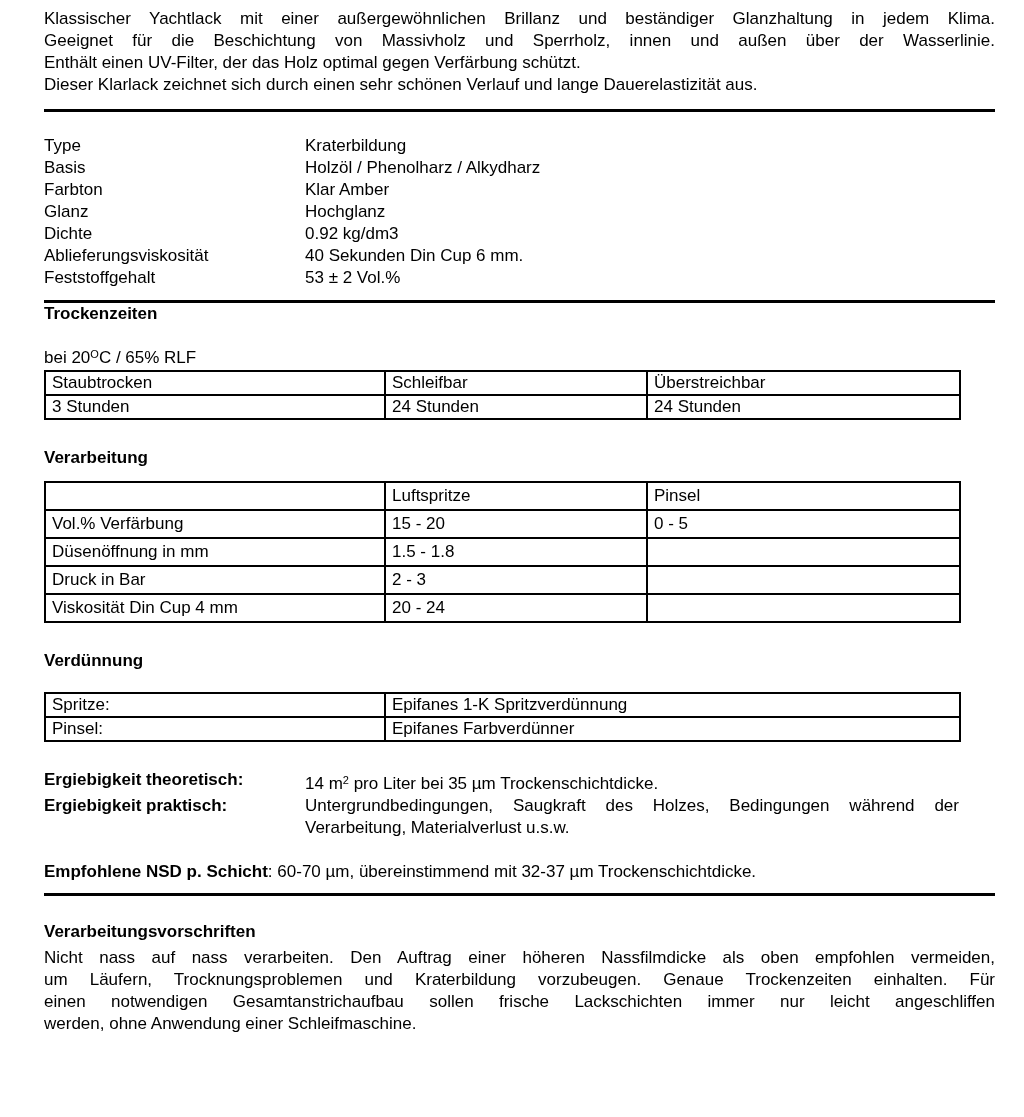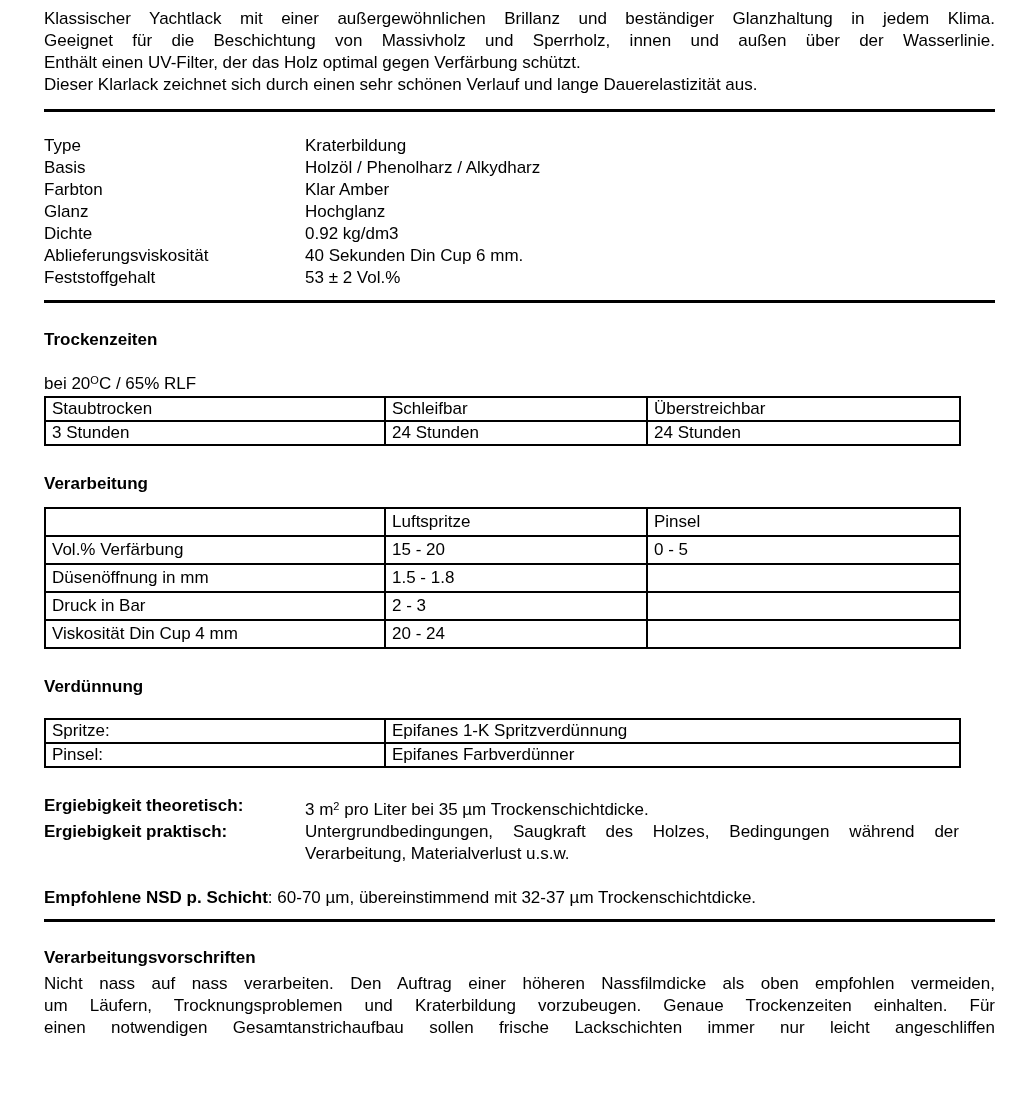--- a/index.html
+++ b/index.html
@@ -25,21 +25,20 @@
   .spec-grid {
     margin-top: 23px;
     display: grid;
     grid-template-columns: 261px 1fr;
   }
   .spec-grid > div { line-height: 22px; }
 
   .heading {
     font-weight: bold;
     line-height: 22px;
-    margin-top: 26px;
   }
   .heading-verarbeitung, .heading-verduennung { margin-top: 27px; }
   .heading-vorschriften { margin-top: 25px; }
 
   .cond { margin-top: 18px; line-height: 22px; }
 
   .sup { font-size: 11px; vertical-align: 5px; }
 
   table {
     border-collapse: collapse;
@@ -169,33 +168,34 @@
     </tr>
     <tr>
       <td>Pinsel:</td>
       <td>Epifanes Farbverdünner</td>
     </tr>
   </tbody>
     </table>
 
   <div class="coverage">
     <div class="lbl">Ergiebigkeit theoretisch:</div>
-    <div class="val"><span>3 m</span><span class="sup">2</span><span>  pro Liter bei 35 µm Trockenschichtdicke.</span></div>
+    <div class="val"><span>14 m</span><span class="sup">2</span><span>  pro Liter bei 35 µm Trockenschichtdicke.</span></div>
     <div class="lbl">Ergiebigkeit praktisch:</div>
     <div class="val">
       <div class="line j">Untergrundbedingungen, Saugkraft des Holzes, Bedingungen während der</div>
       <div class="line">Verarbeitung, Materialverlust u.s.w.</div>
     </div>
   </div>
 
   <div class="nsd"><span class="lbl">Empfohlene NSD p. Schicht</span><span>: 60-70 µm, übereinstimmend mit 32-37 µm Trockenschichtdicke.</span></div>
 
   <div class="rule rule-3"></div>
 
   <div class="heading heading-vorschriften">Verarbeitungsvorschriften</div>
 
   <div class="instructions">
     <div class="line j">Nicht nass auf nass verarbeiten.  Den Auftrag einer höheren Nassfilmdicke als oben empfohlen vermeiden,</div>
     <div class="line j">um Läufern, Trocknungsproblemen und Kraterbildung vorzubeugen.  Genaue Trockenzeiten einhalten.  Für</div>
     <div class="line j">einen notwendigen Gesamtanstrichaufbau sollen frische Lackschichten immer nur leicht angeschliffen</div>
+    <div class="line">werden, ohne Anwendung einer Schleifmaschine.</div>
   </div>
 
 </div>
 
 </body></html>

